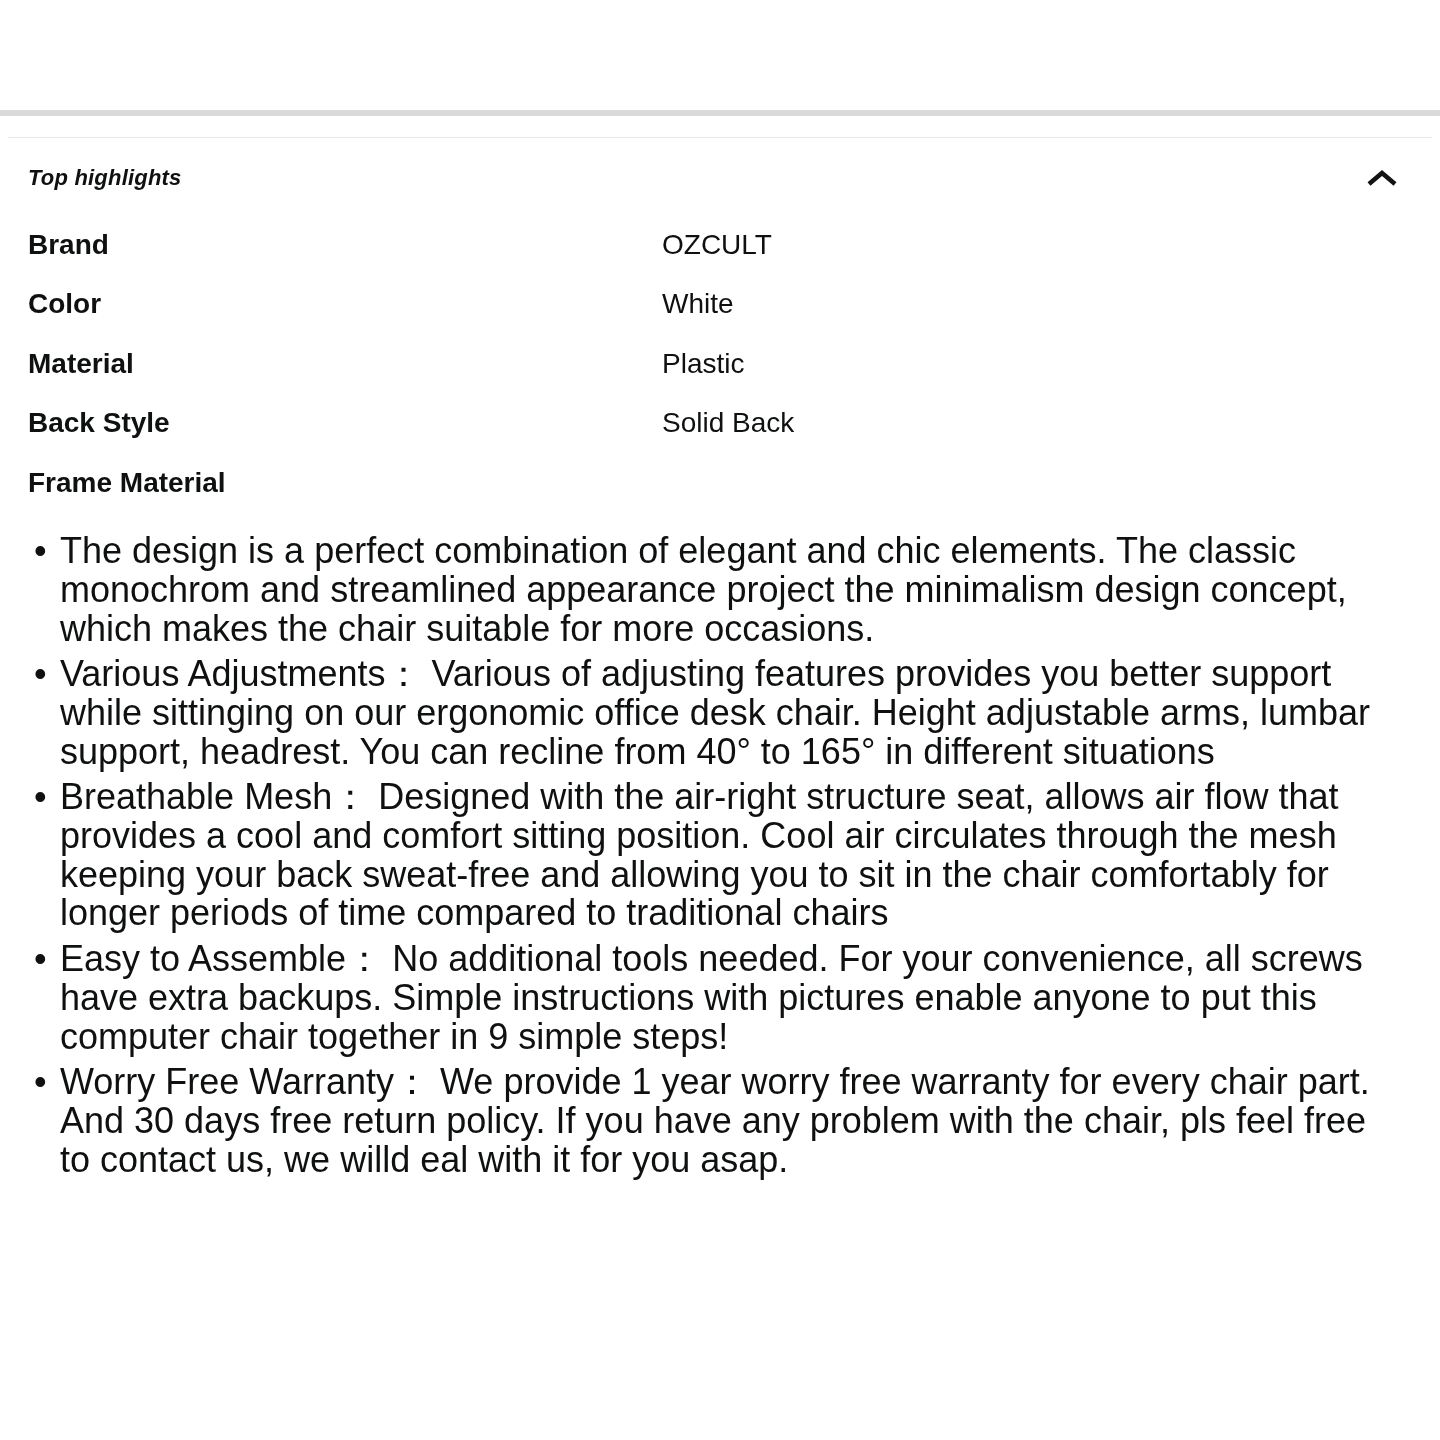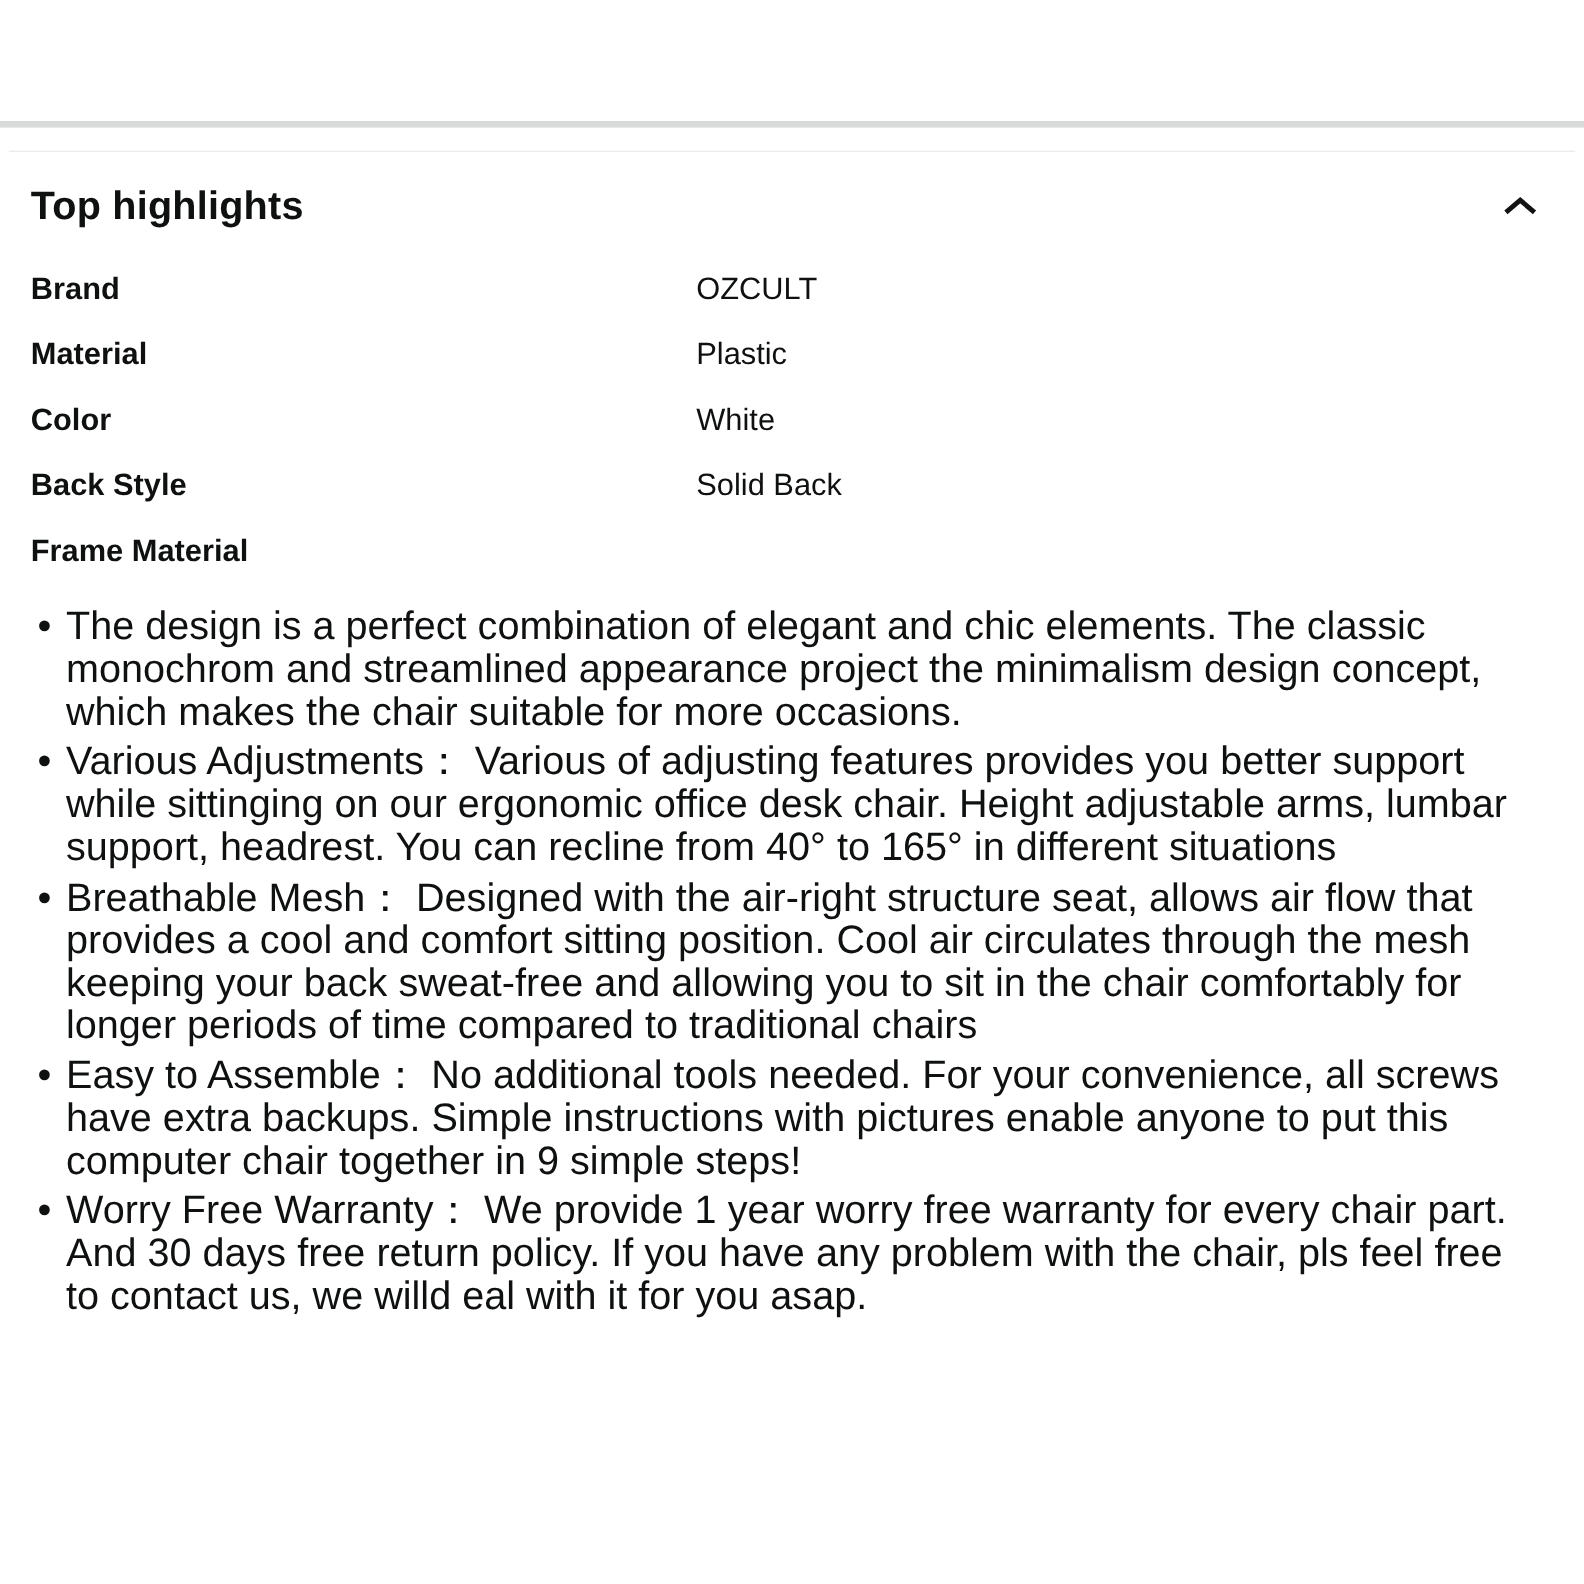--- a/index.html
+++ b/index.html
@@ -40,42 +40,44 @@
     margin: 21px -26px 0 -20px;
   }
   .section-header {
     display: flex;
     justify-content: space-between;
     align-items: center;
     margin-top: 26px;
     cursor: pointer;
   }
   .section-title {
-    font-size: 36px;
+    font-size: 22px;
     font-weight: 700;
     line-height: 1.3;
     margin: 0;
     letter-spacing: 0.2px;
+    font-style: italic;
   }
   .collapse-btn {
     background: none;
     border: none;
     padding: 4px;
     margin-right: 4px;
     cursor: pointer;
     display: flex;
     align-items: center;
   }
   .collapse-btn svg { display: block; }
   .spec-table { margin-top: 22px; }
   .spec-row {
     display: grid;
     grid-template-columns: 605px 1fr;
     font-size: 28px;
     line-height: 59.5px;
+    gap: 29px;
   }
   .spec-label { font-weight: 700; }
   .spec-value { font-weight: 400; }
   .bullets {
     list-style: none;
     margin: 20px 0 0 0;
     padding: 0;
     font-size: 36px;
     line-height: 38.7px;
   }
@@ -110,26 +112,26 @@
         </svg>
       </button>
     </div>
 
     <div class="spec-table">
       <div class="spec-row">
         <div class="spec-label">Brand</div>
         <div class="spec-value">OZCULT</div>
       </div>
       <div class="spec-row">
+        <div class="spec-label">Color</div>
+        <div class="spec-value">White</div>
+      </div>
+      <div class="spec-row">
         <div class="spec-label">Material</div>
         <div class="spec-value">Plastic</div>
-      </div>
-      <div class="spec-row">
-        <div class="spec-label">Color</div>
-        <div class="spec-value">White</div>
       </div>
       <div class="spec-row">
         <div class="spec-label">Back Style</div>
         <div class="spec-value">Solid Back</div>
       </div>
       <div class="spec-row">
         <div class="spec-label">Frame Material</div>
       </div>
     </div>
 

